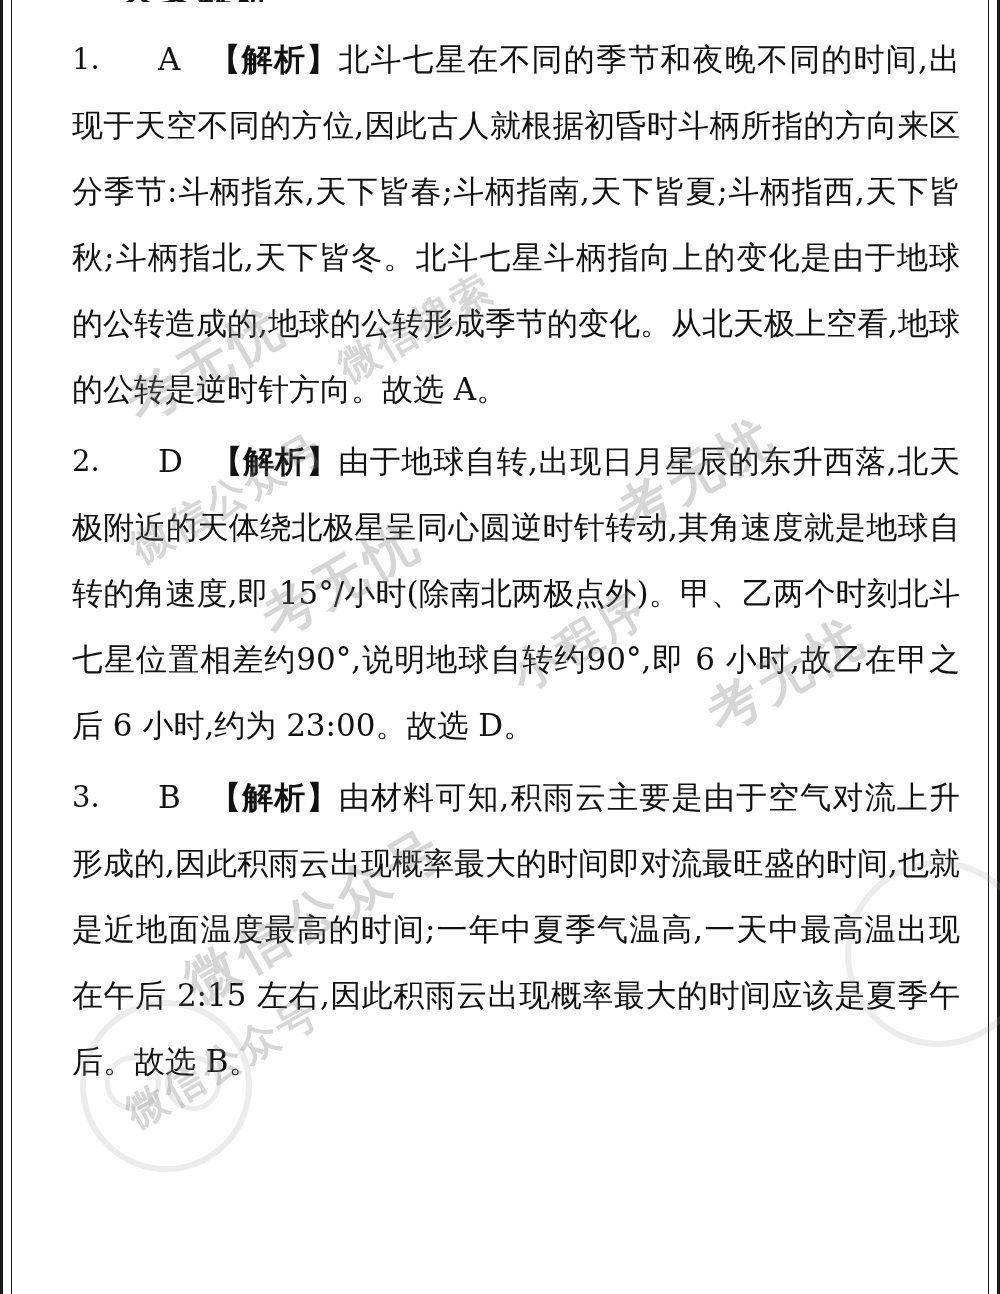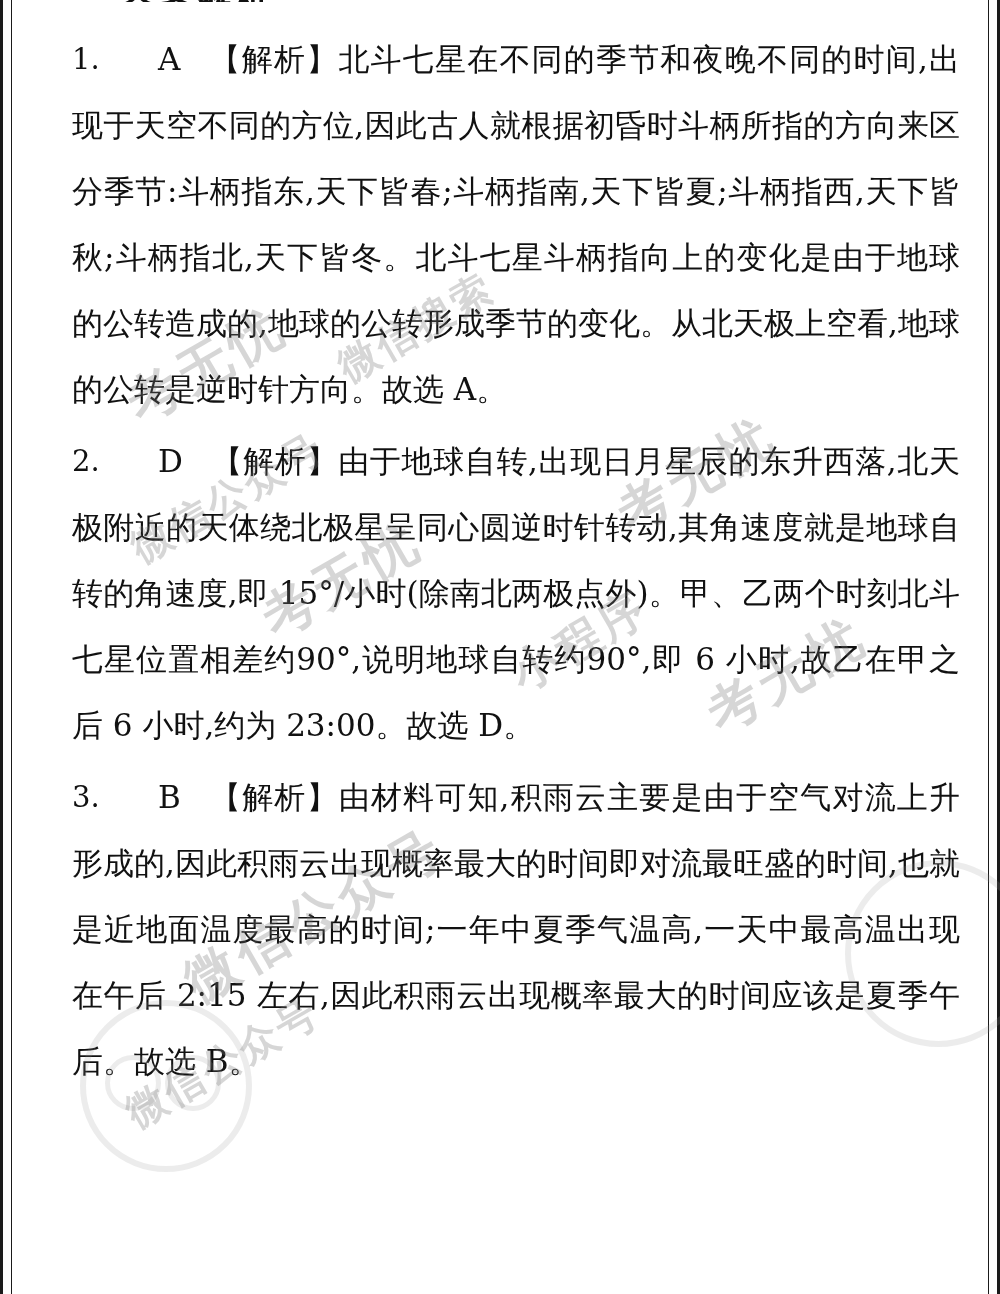--- a/index.html
+++ b/index.html
@@ -101,21 +101,21 @@
     text-justify: inter-character;
     text-indent: 0;
     padding-left: 0;
     letter-spacing: 0px;
   }
   .item-body .lead-pad {
     display: inline-block;
     width: 86px;
   }
   .bracket-label {
-    font-weight: normal;
+    font-weight: bold;
   }
 
   
   .watermark-layer {
     position: absolute;
     left: 0;
     top: 0;
     width: 1000px;
     height: 1294px;
     pointer-events: none;

